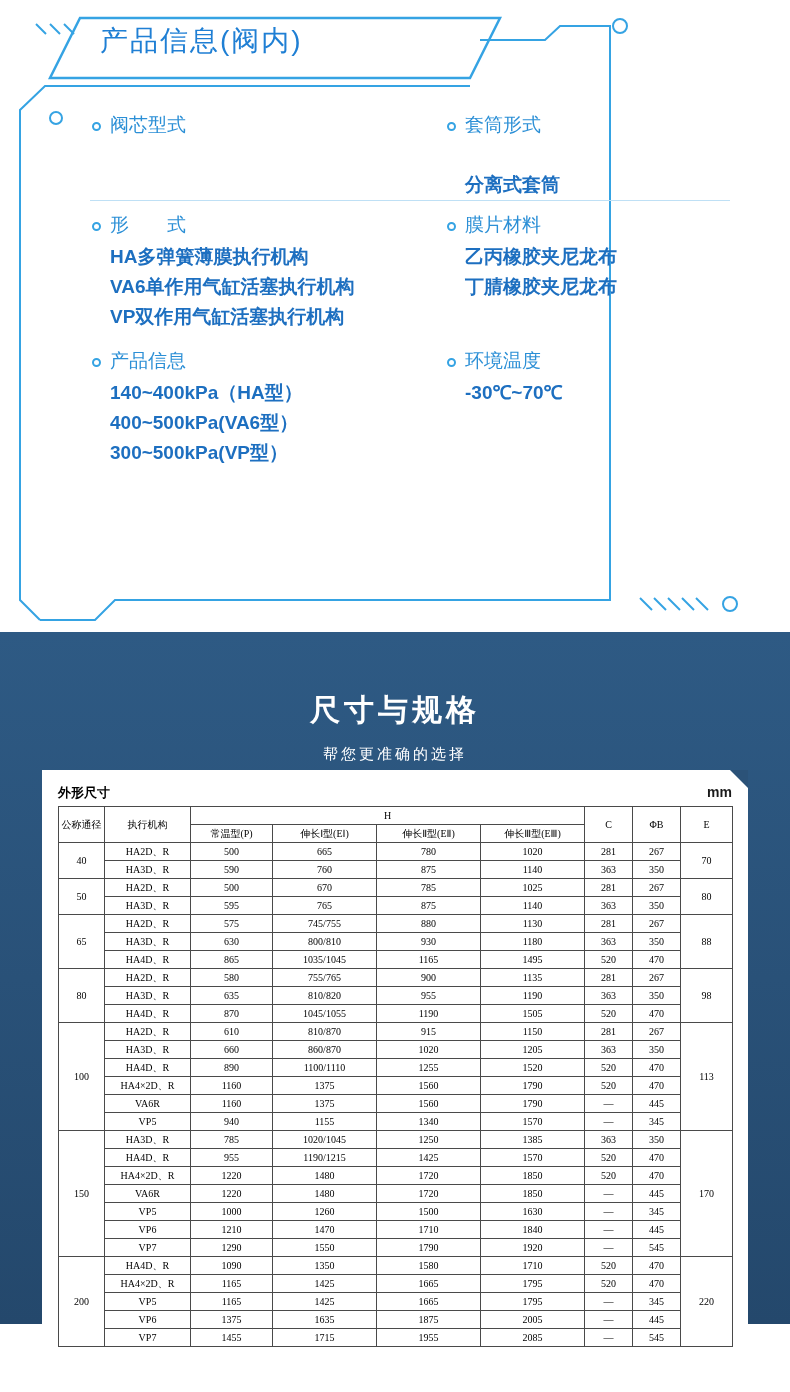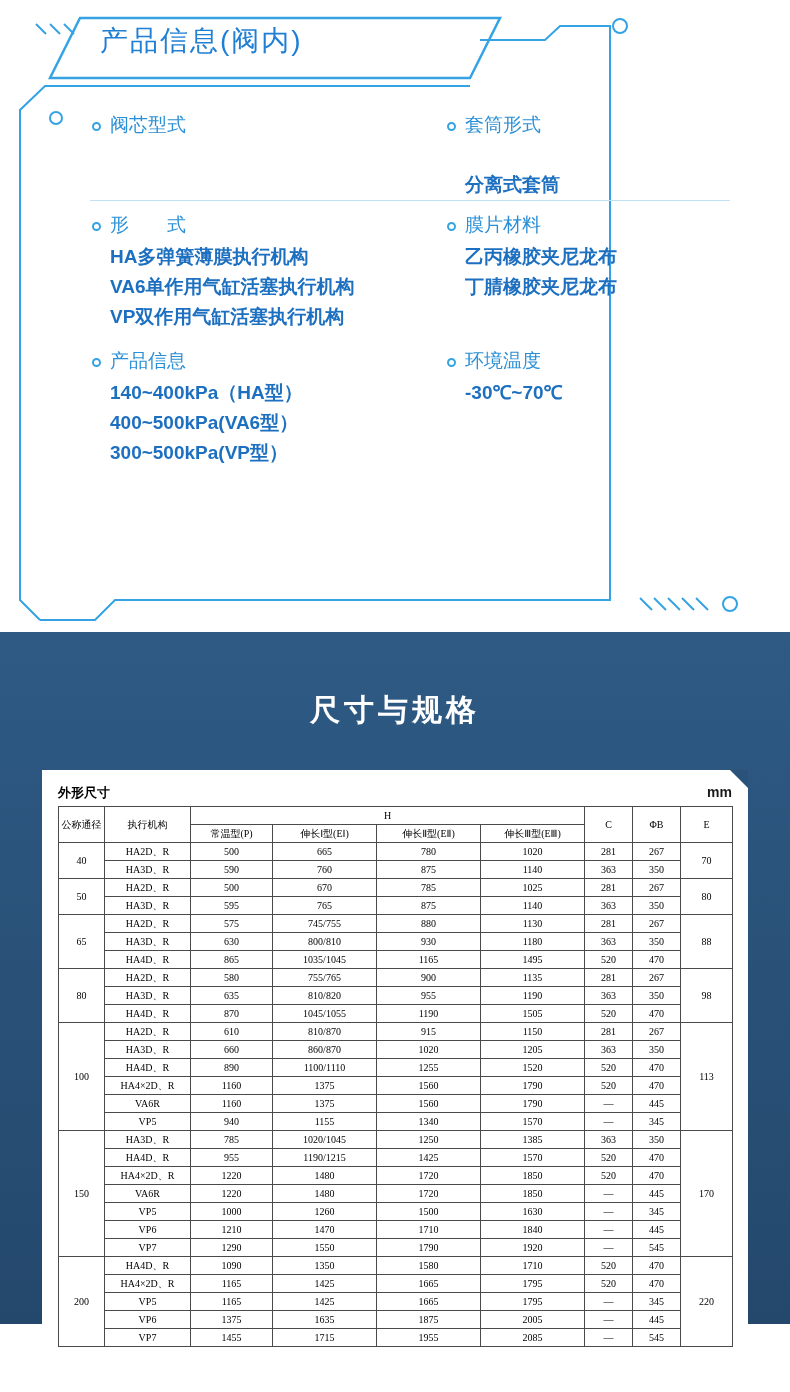--- a/index.html
+++ b/index.html
@@ -247,20 +247,21 @@
       <span class="bullet" style="left:435px;top:14px;"></span>
       <span class="lbl" style="left:453px;top:4px;">环境温度</span>
       <span class="val" style="left:453px;top:34px;white-space:pre;line-height:30px;">-30℃~70℃</span>
     </div>
 
   </div>
 </div>
 
 <div class="bottom-section">
   <div class="bottom-title">尺寸与规格</div>
+  <div class="bottom-sub">帮您更准确的选择</div>
 
   <div class="table-card">
     <div class="card-corner"></div>
     <div>
       <span class="card-unit">mm</span>
       <div class="card-head">外形尺寸</div>
     </div>
 
     <table class="dim">
       <colgroup>

